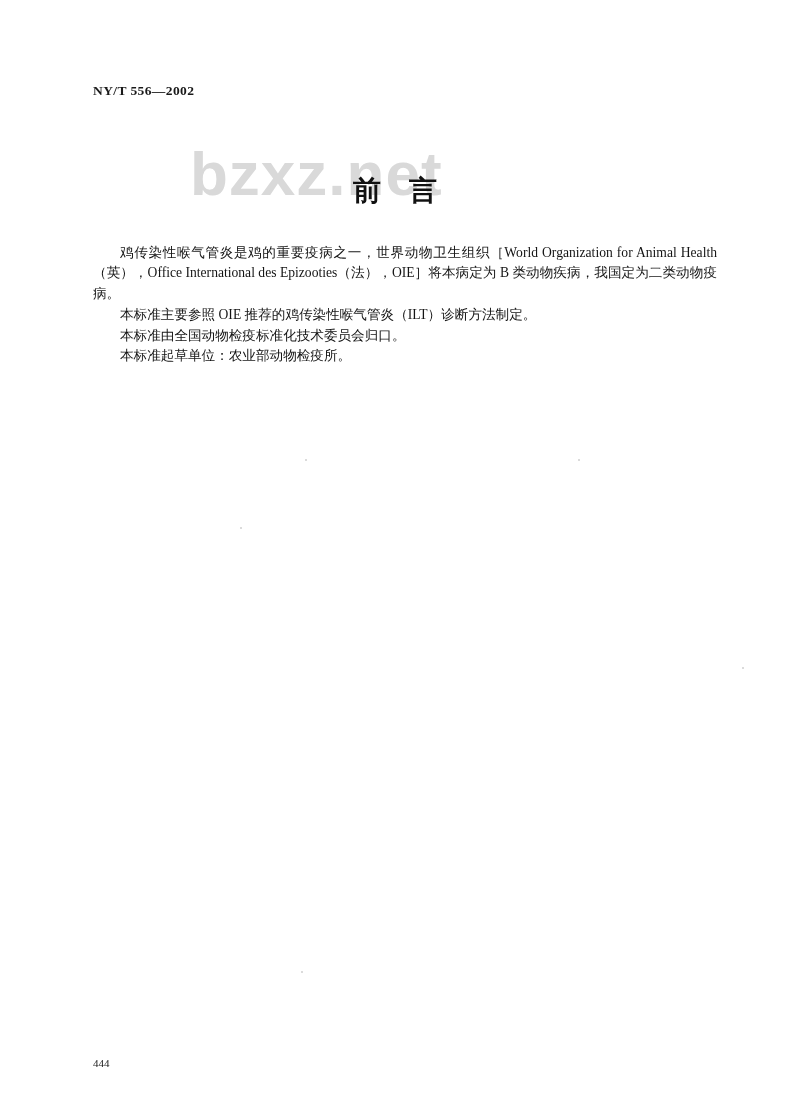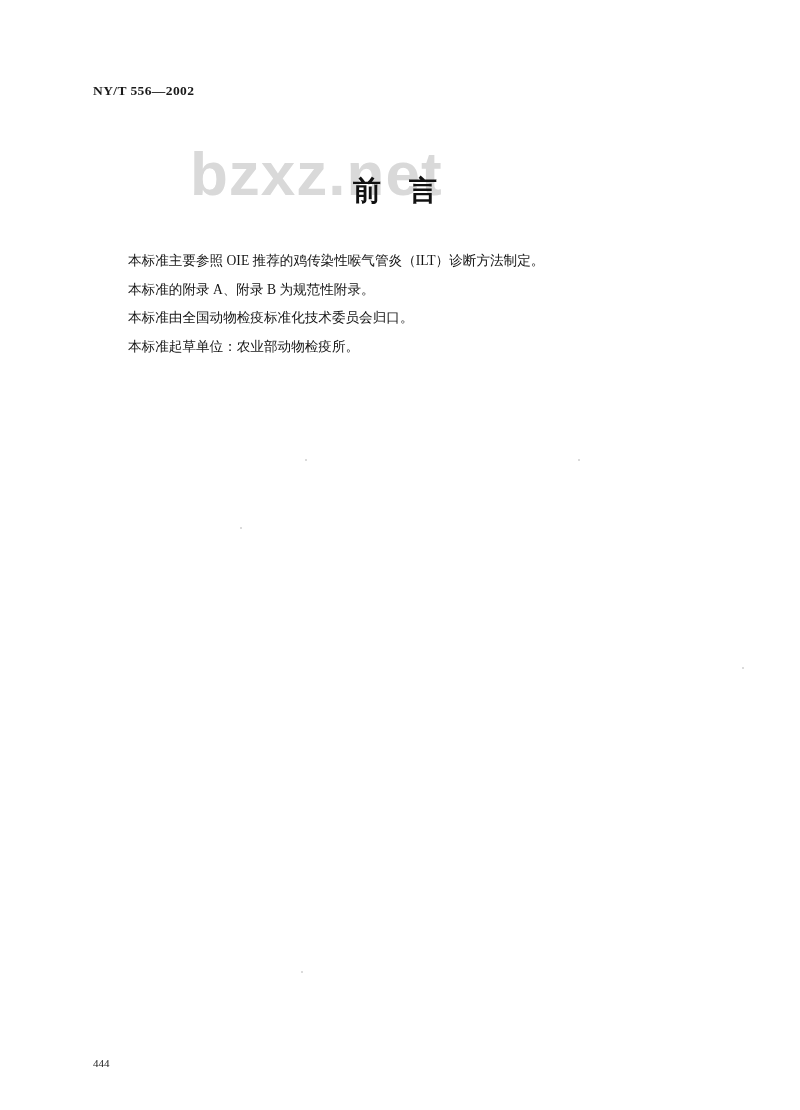--- a/index.html
+++ b/index.html
@@ -71,21 +71,21 @@
     margin: 0 0 1px 0;
     color: #141414;
   }
   .para.lead {
     text-indent: 27px;
   }
   .list-line {
     font-size: 13.6px;
     line-height: 20.6px;
     text-indent: 27px;
-    margin: 8px;
+    margin: 0;
     color: #141414;
   }
   .page-number {
     position: absolute;
     left: 93px;
     top: 1057px;
     font-family: "Liberation Serif", "DejaVu Serif", serif;
     font-size: 11px;
     color: #1a1a1a;
   }
@@ -102,22 +102,22 @@
 
 <div class="page">
 
   <div class="std-number">NY/T 556—2002</div>
 
   <div class="watermark">bzxz.net</div>
 
   <div class="title">前  言</div>
 
   <div class="body-block">
+    <p class="para lead">鸡传染性喉气管炎是鸡的重要疫病之一，世界动物卫生组织［World Organization for Animal Health（英），Office International des Epizooties（法），OIE］将本病定为 B 类动物疾病，我国定为二类动物疫病。</p>
     <p class="list-line">本标准主要参照 OIE 推荐的鸡传染性喉气管炎（ILT）诊断方法制定。</p>
-    <p class="list-line">本标准的附录 A、附录 B 为规范性附录。</p>
     <p class="list-line">本标准由全国动物检疫标准化技术委员会归口。</p>
     <p class="list-line">本标准起草单位：农业部动物检疫所。</p>
   </div>
 
   <div class="speck" style="left:305px; top:459px;"></div>
   <div class="speck" style="left:578px; top:459px;"></div>
   <div class="speck" style="left:240px; top:527px;"></div>
   <div class="speck" style="left:742px; top:667px;"></div>
   <div class="speck" style="left:301px; top:971px;"></div>
 

